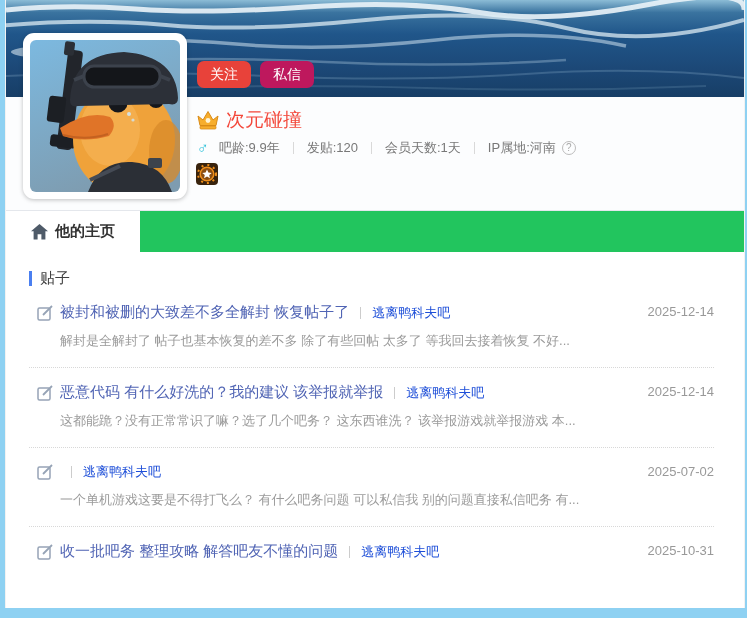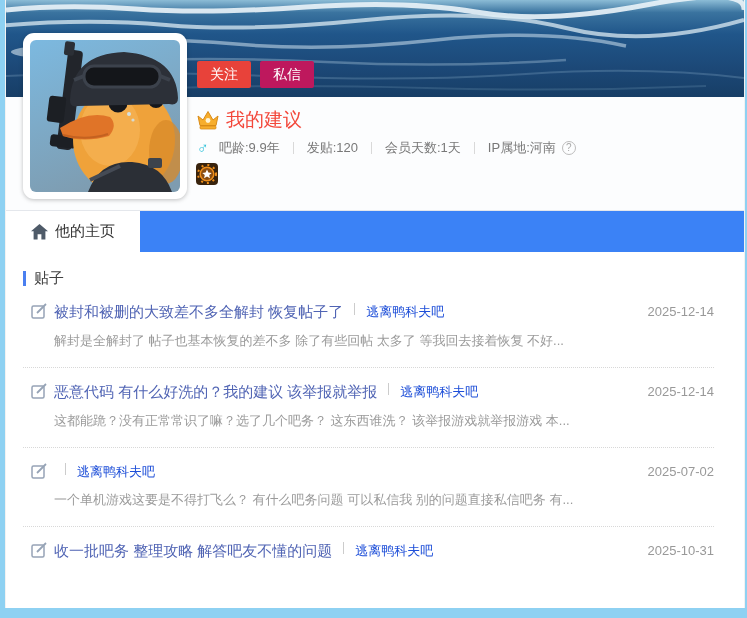--- a/index.html
+++ b/index.html
@@ -22,57 +22,57 @@
   
   .profile-area { position:absolute; top:97px; left:0; width:100%; height:113px; background:#fcfdfe; }
   .avatar-wrap {
     position:absolute; left:17px; top:33px; width:164px; height:166px;
     background:#fff; border-radius:11px; padding:7px;
     box-shadow:0 1px 4px rgba(0,0,0,0.25); z-index:5;
   }
   .avatar-wrap svg { border-radius:6px; display:block; }
   .actions { position:absolute; left:191px; top:61px; display:flex; gap:9px; z-index:6; }
   .btn {
-    height:27px; line-height:27px; padding:0 13px; border-radius:2px;
+    height:27px; line-height:27px; padding:0 13px; border-radius:7px;
     color:#fff; font-size:14px; border:none; cursor:pointer; display:inline-block;
   }
   .btn-follow { background:#e8423a; }
   .btn-message { background:#be185d; }
   .username-row { position:absolute; left:190px; top:107px; display:flex; align-items:center; gap:6px; z-index:6; }
   .username { font-size:19px; color:#f3483b; }
   .stats-row {
     position:absolute; left:191px; top:139px; display:flex; align-items:center;
     font-size:13px; color:#787878; z-index:6;
   }
   .gender { color:#35c3da; font-size:16px; font-weight:bold; margin-right:10px; }
   .stat-sep { border-left:1px solid #d9d9d9; height:12px; margin:0 13px; }
   .help-icon {
     display:inline-block; width:14px; height:14px; border:1px solid #bcbcbc; border-radius:50%;
     color:#a8a8a8; font-size:10px; line-height:12px; text-align:center; margin-left:6px; cursor:pointer;
   }
   .medal-badge { position:absolute; left:190px; top:163px; cursor:pointer; z-index:6; }
   
   .tabbar {
     position:absolute; top:210px; left:0; width:100%; height:42px;
-    background:#3b82f6; border-top:1px solid #e4e7ec; display:flex;
+    background:#22c55e; border-top:1px solid #e4e7ec; display:flex;font-weight:bold;
   }
   .tab {
     display:flex; align-items:center; gap:7px; padding:0 25px;
     font-size:15px; color:#333; cursor:pointer;
   }
   .tab.active { background:#fff; }
   .tab svg { flex:0 0 auto; }
   
-  .content { position:absolute; top:252px; left:17px; right:30px; }
+  .content { position:absolute; top:252px; left:23px; right:30px; }
   .section-header { margin-top:16px; display:flex; align-items:center; height:20px; }
   .section-bar { width:3px; height:15px; background:#4a7ff0; margin-right:8px; }
   .section-title { font-size:15px; color:#404040; }
   .post { position:relative; padding:15px 0 17px 8px; border-bottom:1px dotted #d8d8d8; }
   .post:last-child { border-bottom:none; }
-  .post-title-row { display:flex; align-items:flex-start; }
+  .post-title-row { display:flex; align-items:center; }
   .post-icon { margin-right:7px; display:flex; }
   .post-title { font-size:15px; color:#5064b4; text-decoration:none; cursor:pointer; }
   .pipe { border-left:1px solid #ccc; height:12px; margin:0 11px; }
   .post-forum { font-size:13px; color:#1d4ed8; text-decoration:none; cursor:pointer; }
   .post-excerpt { margin:10px 0 0 23px; font-size:13px; color:#9b9b9b; }
   .post-date { position:absolute; right:0; top:16px; font-size:13px; color:#999; }
 </style>
 </head>
 <body>
 
@@ -149,21 +149,21 @@
     <span class="btn btn-follow">关注</span>
     <span class="btn btn-message">私信</span>
   </div>
 
   <div class="username-row">
     <svg width="24" height="20" viewBox="0 0 24 20">
       <path d="M2,6 L7,10 L12,1.5 L17,10 L22,6 L20,15.5 L4,15.5 Z" fill="#f7ae2d" stroke="#d98b17" stroke-width="1"></path>
       <rect x="4" y="16" width="16" height="3" rx="1" fill="#f7ae2d" stroke="#d98b17" stroke-width="0.8"></rect>
       <circle cx="12" cy="10.5" r="2.4" fill="#fff4d6"></circle>
     </svg>
-    <span class="username">我的建议</span>
+    <span class="username">次元碰撞</span>
   </div>
 
   <div class="stats-row">
     <span class="gender">♂</span>
     <span>吧龄:9.9年</span>
     <span class="stat-sep"></span>
     <span>发贴:120</span>
     <span class="stat-sep"></span>
     <span>会员天数:1天</span>
     <span class="stat-sep"></span>

